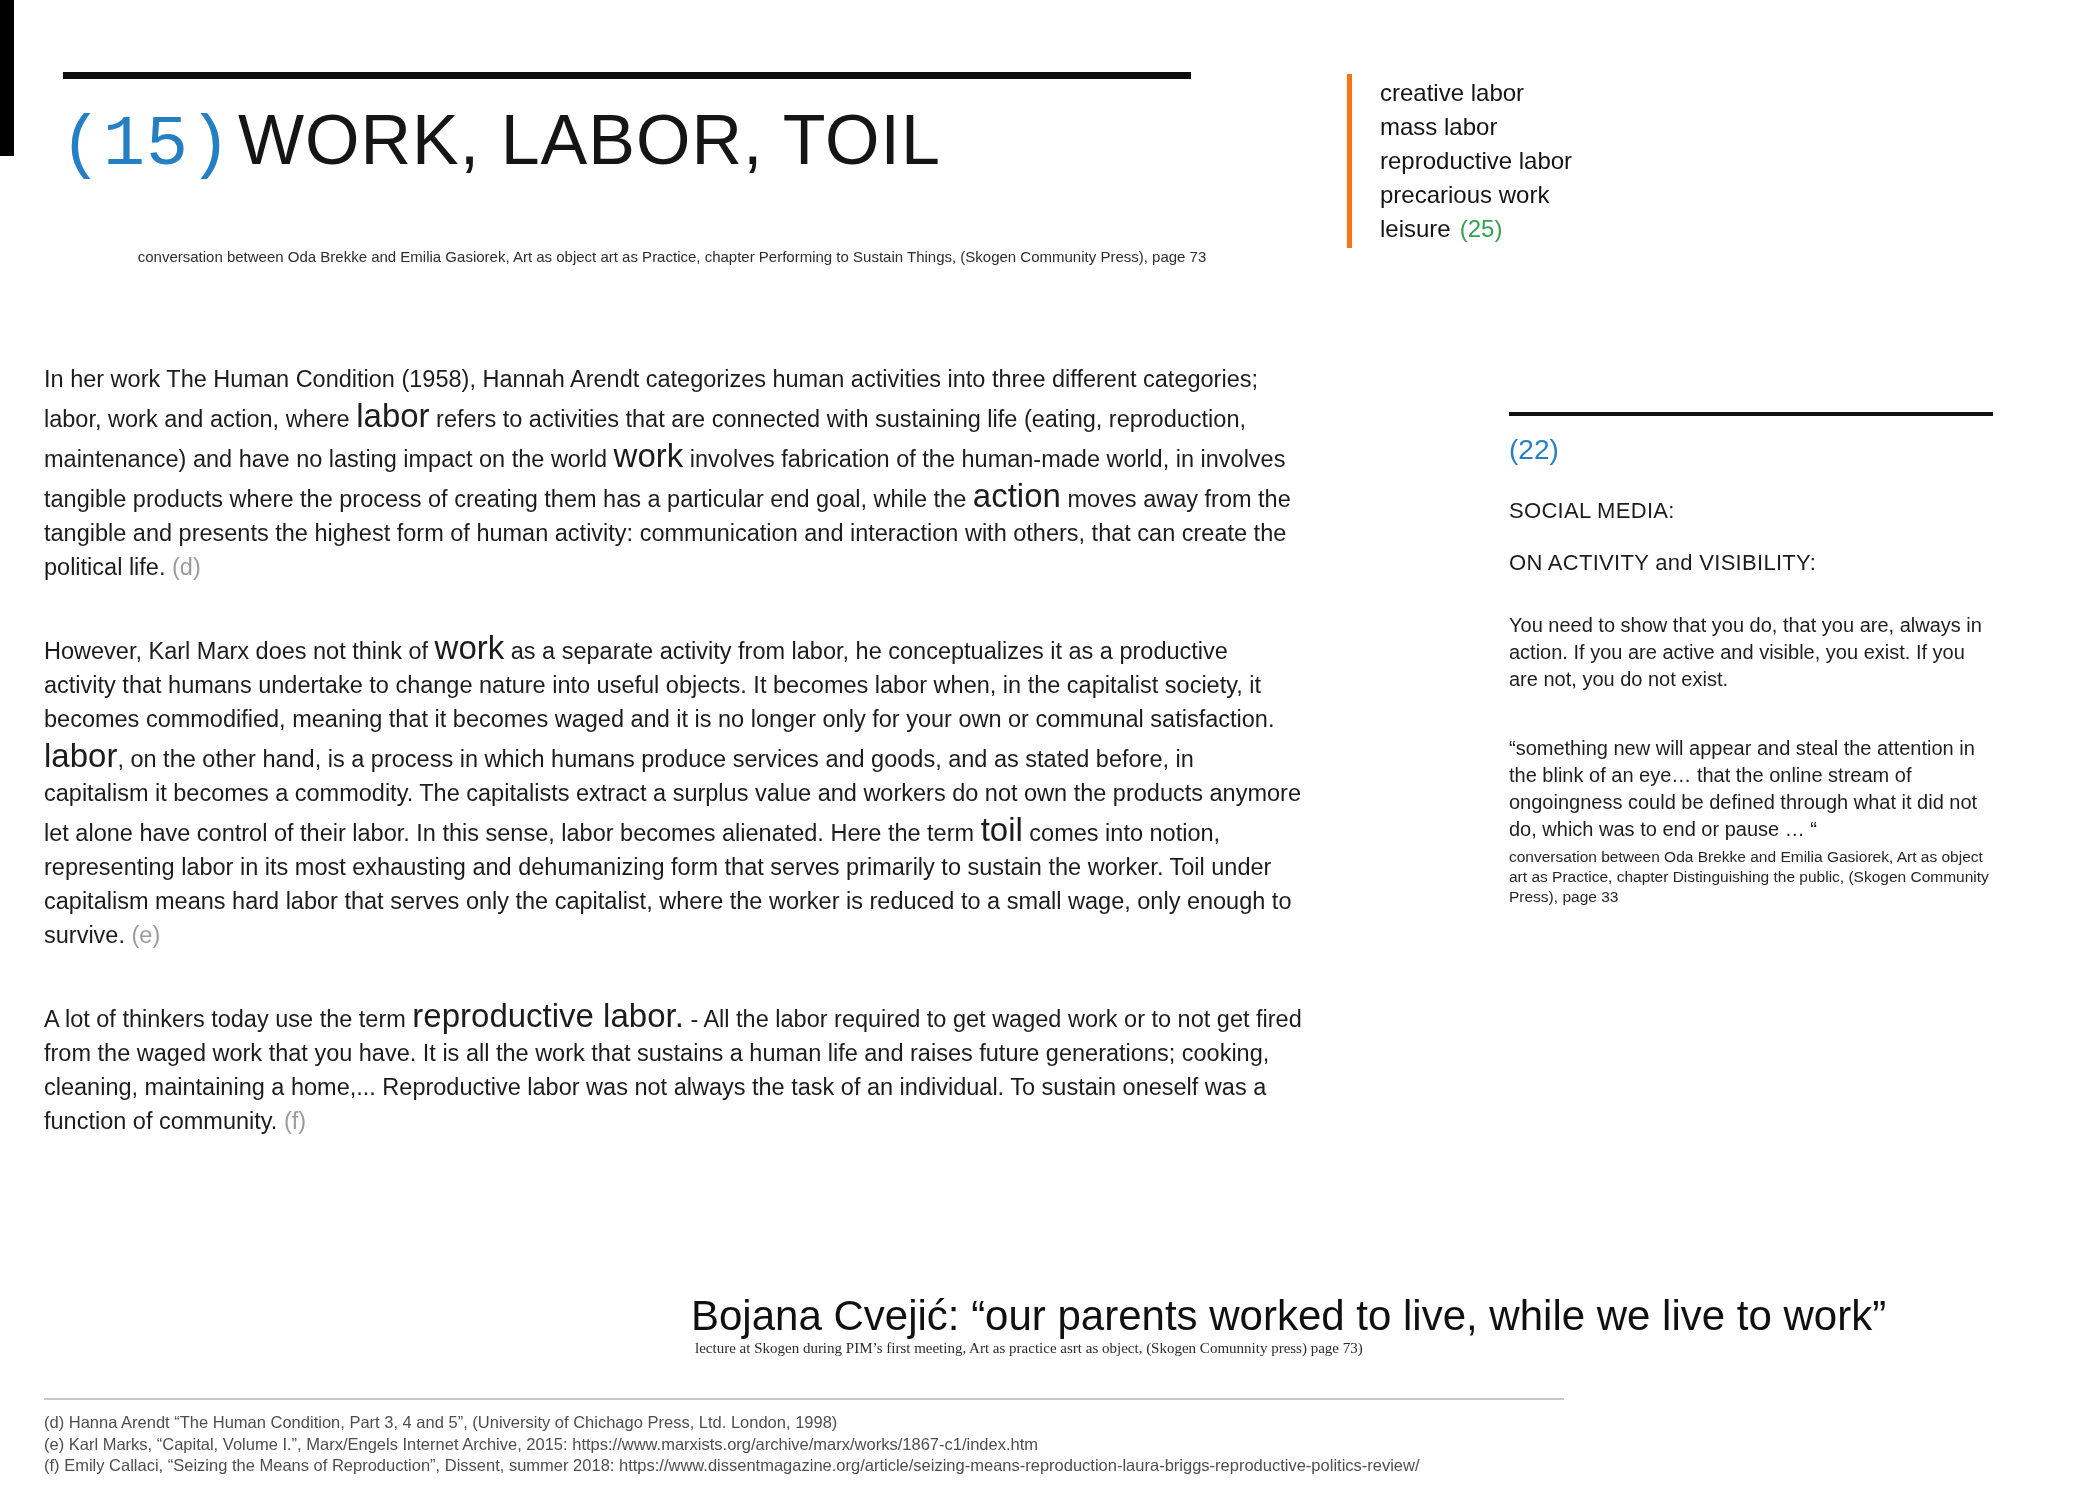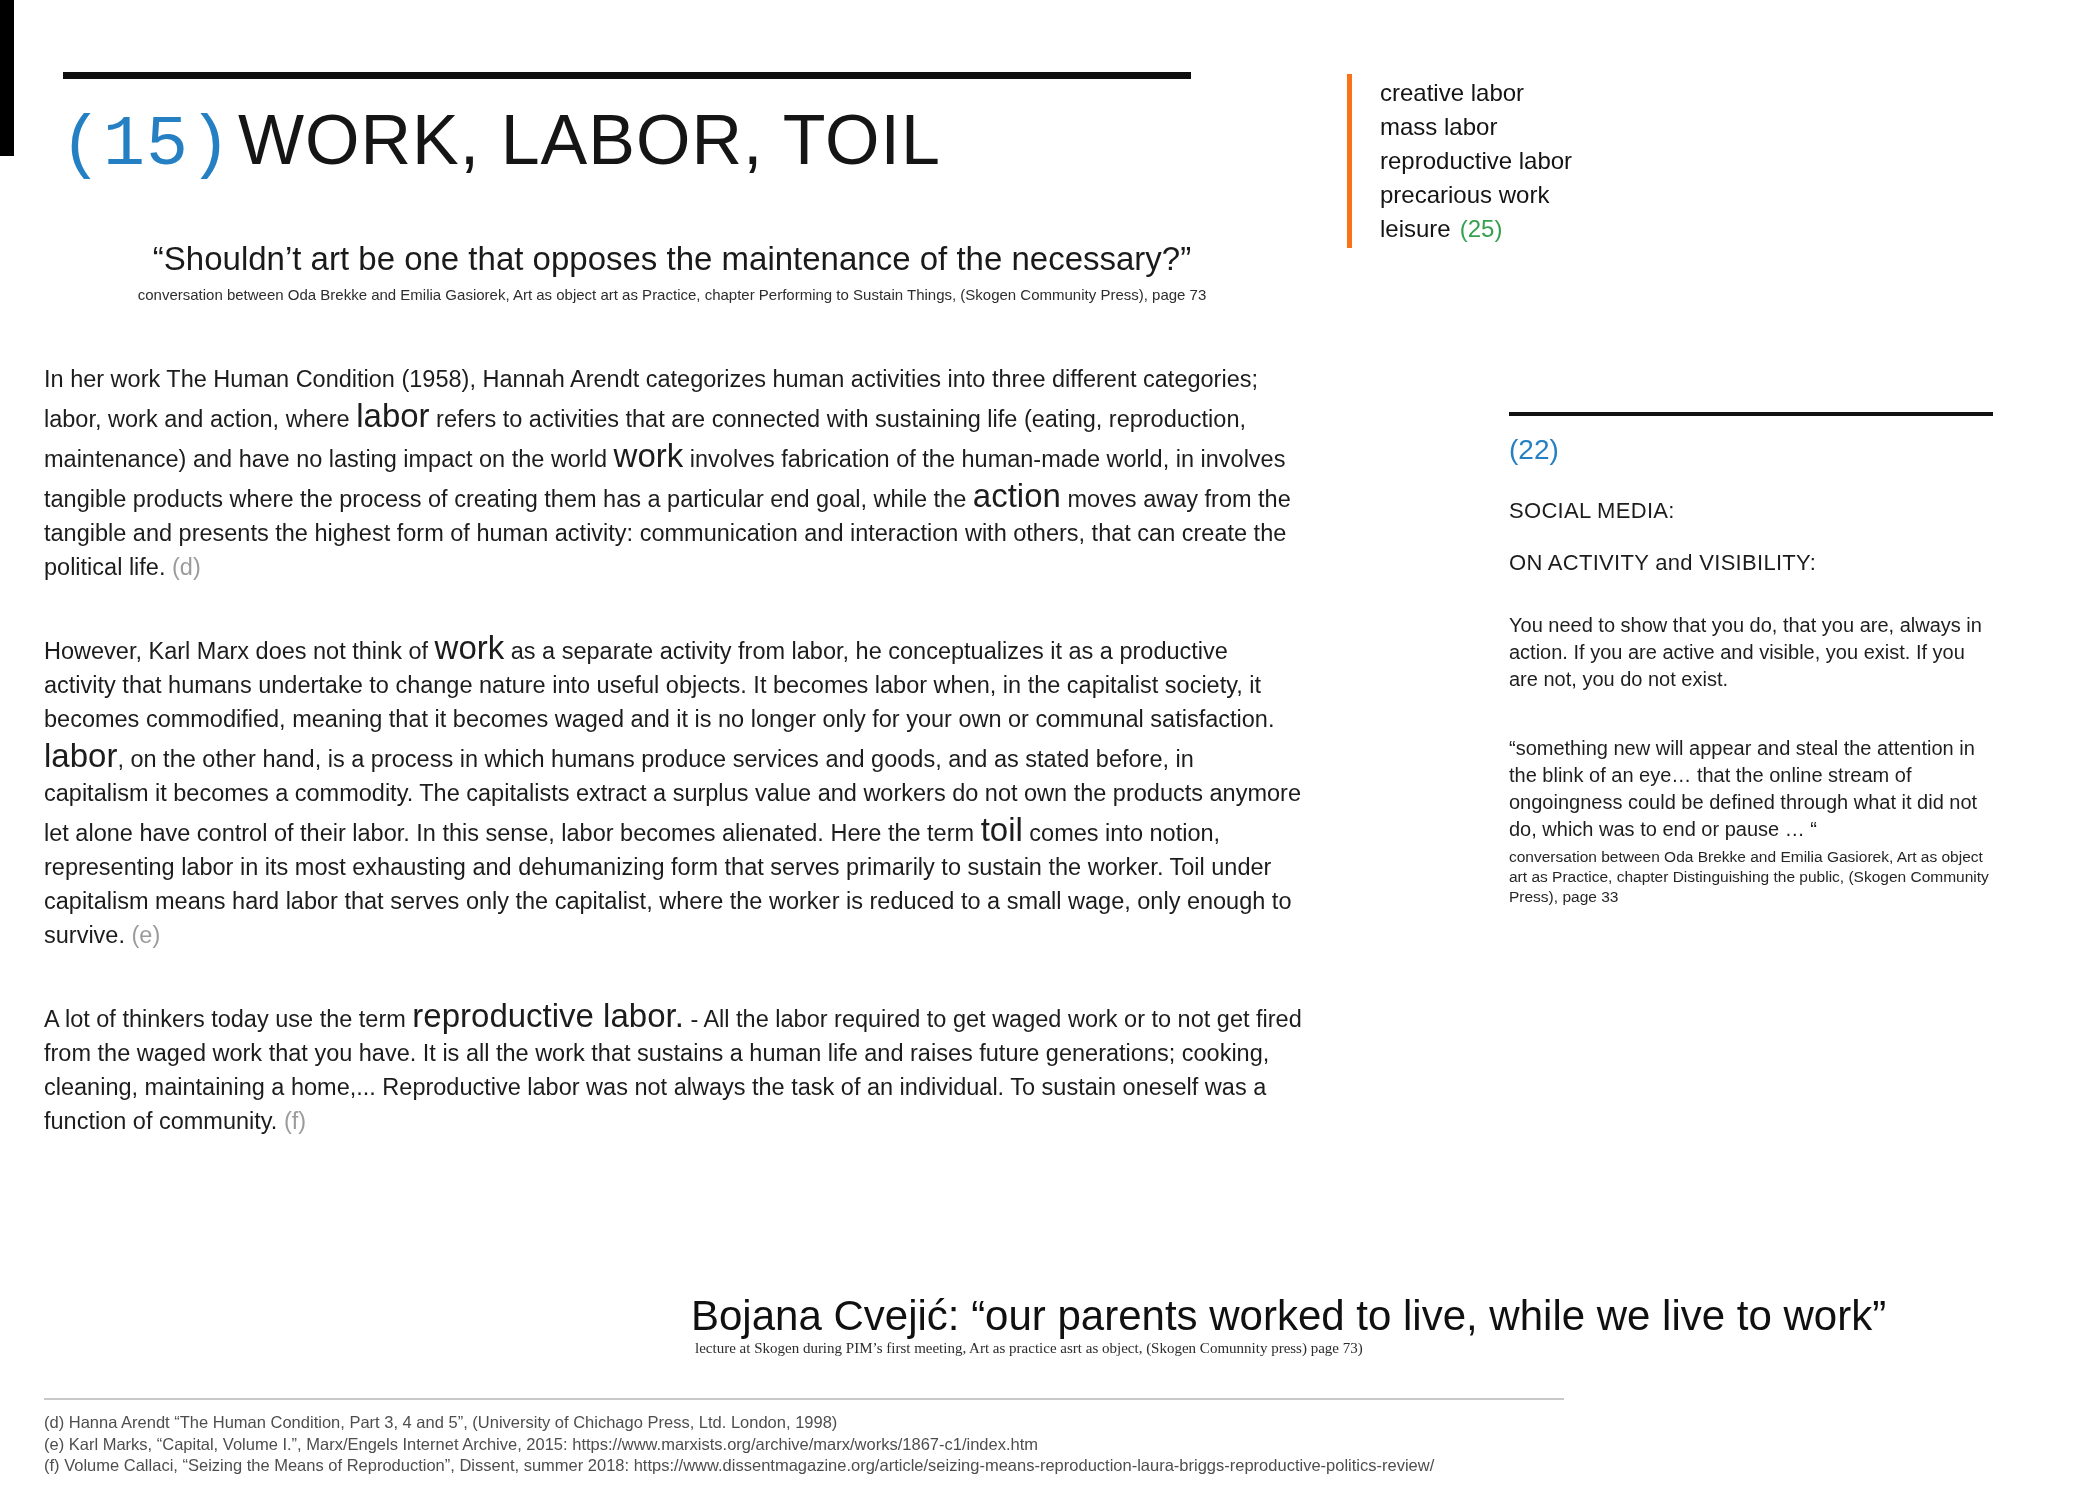--- a/index.html
+++ b/index.html
@@ -60,21 +60,20 @@
 
   <div class="keywords abs">
     <div class="kw"><span>creative labor</span><span class="green"></span></div>
     <div class="kw"><span>mass labor</span><span class="green"></span></div>
     <div class="kw"><span>reproductive labor</span><span class="green"></span></div>
     <div class="kw"><span>precarious work</span><span class="green"></span></div>
     <div class="kw"><span>leisure</span><span class="green">(25)</span></div>
   </div>
 
   <div class="main-quote abs">
-    <div class="mq-text">“Shouldn’t art be one that opposes the maintenance of the necessary?”</div>
     <div class="mq-attr">conversation between Oda Brekke and Emilia Gasiorek, Art as object art as Practice, chapter Performing to Sustain Things, (Skogen Community Press), page 73</div>
   </div>
 
   <div class="body-col abs">
     <p class="para"><span>In her work The Human Condition (1958), Hannah Arendt categorizes human activities into three different categories; labor, work and action, where </span><span class="em">labor</span><span> refers to activities that are connected with sustaining life (eating, reproduction, maintenance) and have no lasting impact on the world </span><span class="em">work</span><span> involves fabrication of the human-made world, in involves tangible products where the process of creating them has a particular end goal, while the </span><span class="em">action</span><span> moves away from the tangible and presents the highest form of human activity: communication and interaction with others, that can create the political life. </span><span class="ref">(d)</span></p>
     <p class="para"><span>However, Karl Marx does not think of </span><span class="em">work</span><span> as a separate activity from labor, he conceptualizes it as a productive activity that humans undertake to change nature into useful objects. It becomes labor when, in the capitalist society, it becomes commodified, meaning that it becomes waged and it is no longer only for your own or communal satisfaction. </span><span class="em">labor</span><span>, on the other hand, is a process in which humans produce services and goods, and as stated before, in capitalism it becomes a commodity. The capitalists extract a surplus value and workers do not own the products anymore let alone have control of their labor. In this sense, labor becomes alienated. Here the term </span><span class="em">toil</span><span> comes into notion, representing labor in its most exhausting and dehumanizing form that serves primarily to sustain the worker. Toil under capitalism means hard labor that serves only the capitalist, where the worker is reduced to a small wage, only enough to survive. </span><span class="ref">(e)</span></p>
     <p class="para"><span>A lot of thinkers today use the term </span><span class="em">reproductive labor.</span><span> - All the labor required to get waged work or to not get fired from the waged work that you have. It is all the work that sustains a human life and raises future generations; cooking, cleaning, maintaining a home,... Reproductive labor was not always the task of an individual. To sustain oneself was a function of community. </span><span class="ref">(f)</span></p>
   </div>
 
   <aside class="side-col abs">
@@ -90,16 +89,16 @@
   <div class="bottom-quote abs">
     <div class="bq-text">Bojana Cvejić: “our parents worked to live, while we live to work”</div>
     <div class="bq-attr">lecture at Skogen during PIM’s first meeting, Art as practice asrt as object, (Skogen Comunnity press) page 73)</div>
   </div>
 
   <div class="footer-rule abs"></div>
 
   <div class="footnotes abs">
     <div class="fn">(d) Hanna Arendt “The Human Condition, Part 3, 4 and 5”, (University of Chichago Press, Ltd. London, 1998)</div>
     <div class="fn">(e) Karl Marks, “Capital, Volume I.”, Marx/Engels Internet Archive, 2015: https://www.marxists.org/archive/marx/works/1867-c1/index.htm</div>
-    <div class="fn">(f) Volume Callaci, “Seizing the Means of Reproduction”, Dissent, summer 2018: https://www.dissentmagazine.org/article/seizing-means-reproduction-laura-briggs-reproductive-politics-review/</div>
+    <div class="fn">(f) Emily Callaci, “Seizing the Means of Reproduction”, Dissent, summer 2018: https://www.dissentmagazine.org/article/seizing-means-reproduction-laura-briggs-reproductive-politics-review/</div>
   </div>
 
 </div>
 
 </body></html>

